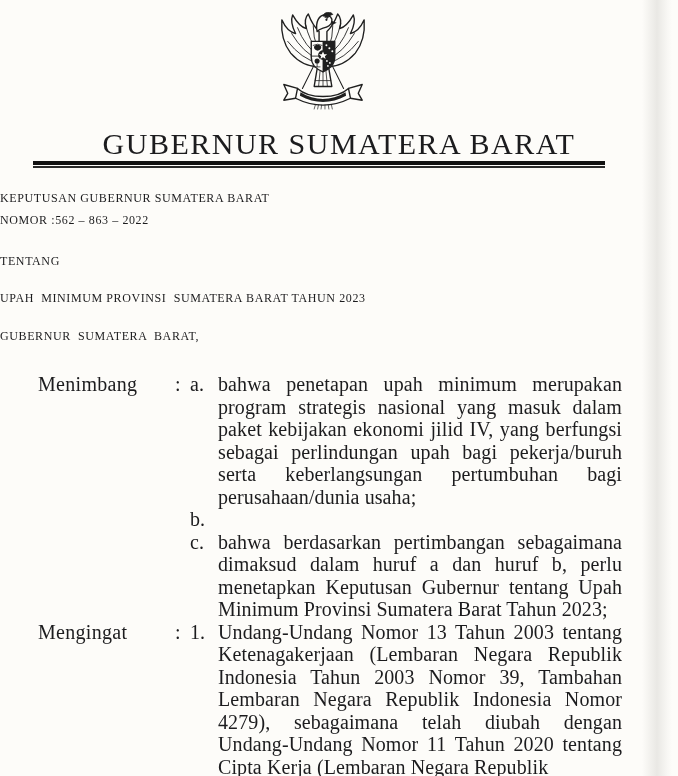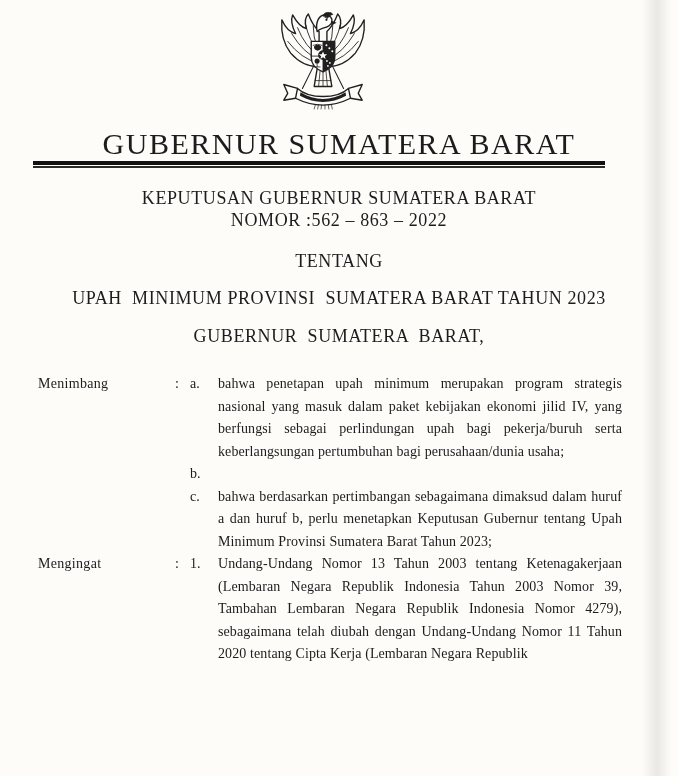--- a/index.html
+++ b/index.html
@@ -39,38 +39,38 @@
     white-space: pre;
   }
   .double-rule {
     width: 572px;
     margin: 2px 0 0 33px;
   }
   .rule-thick { height: 4px; background: #121212; }
   .rule-gap   { height: 1px; background: transparent; }
   .rule-thin  { height: 2px; background: #2a2a2a; }
   .center-line {
-    text-align: center;
-    font-size: 18px;
+    text-align: left;
+    font-size: 12px;
     line-height: 22px;
     letter-spacing: 0.6px;
     white-space: pre;
     margin: 0;
   }
   .decree-head { margin-top: 19px; }
   .tentang     { margin-top: 19px; }
   .subject     { margin-top: 15px; font-family: Liberation Serif, serif; }
   .issuer      { margin-top: 16px; }
   .sections { margin-top: 26px; }
   .sec-mengingat { }
   .item-row {
     display: grid;
     grid-template-columns: 137px 15px 28px 404px;
     padding-left: 38px;
-    font-size: 14px;
+    font-size: 20px;
     line-height: 22.5px;
   }
   .cell-label  { letter-spacing: 0.3px; }
   .cell-colon  { }
   .cell-marker { }
   .cell-text {
     text-align: justify;
     text-justify: inter-word;
     letter-spacing: 0.1px;
   }

